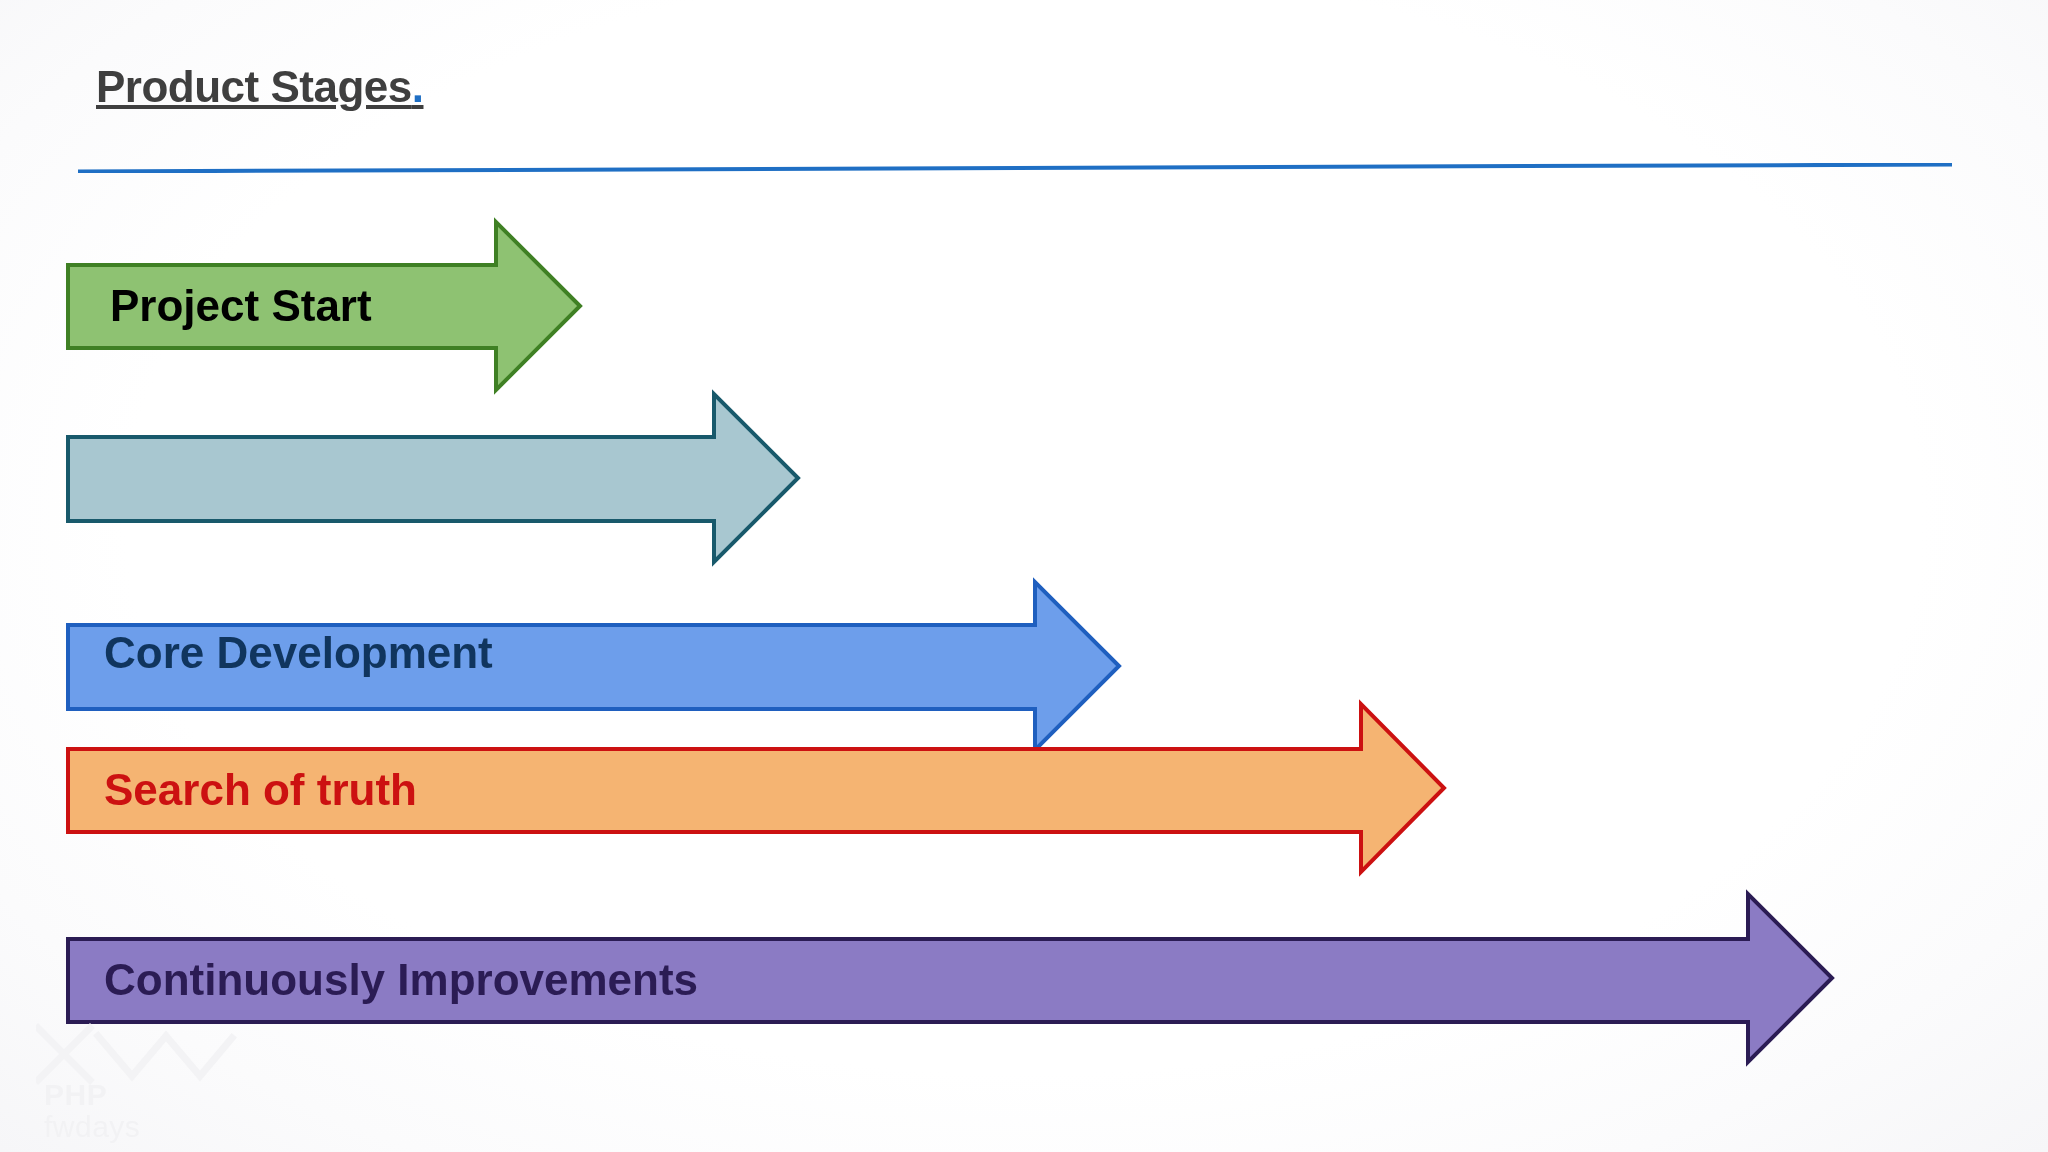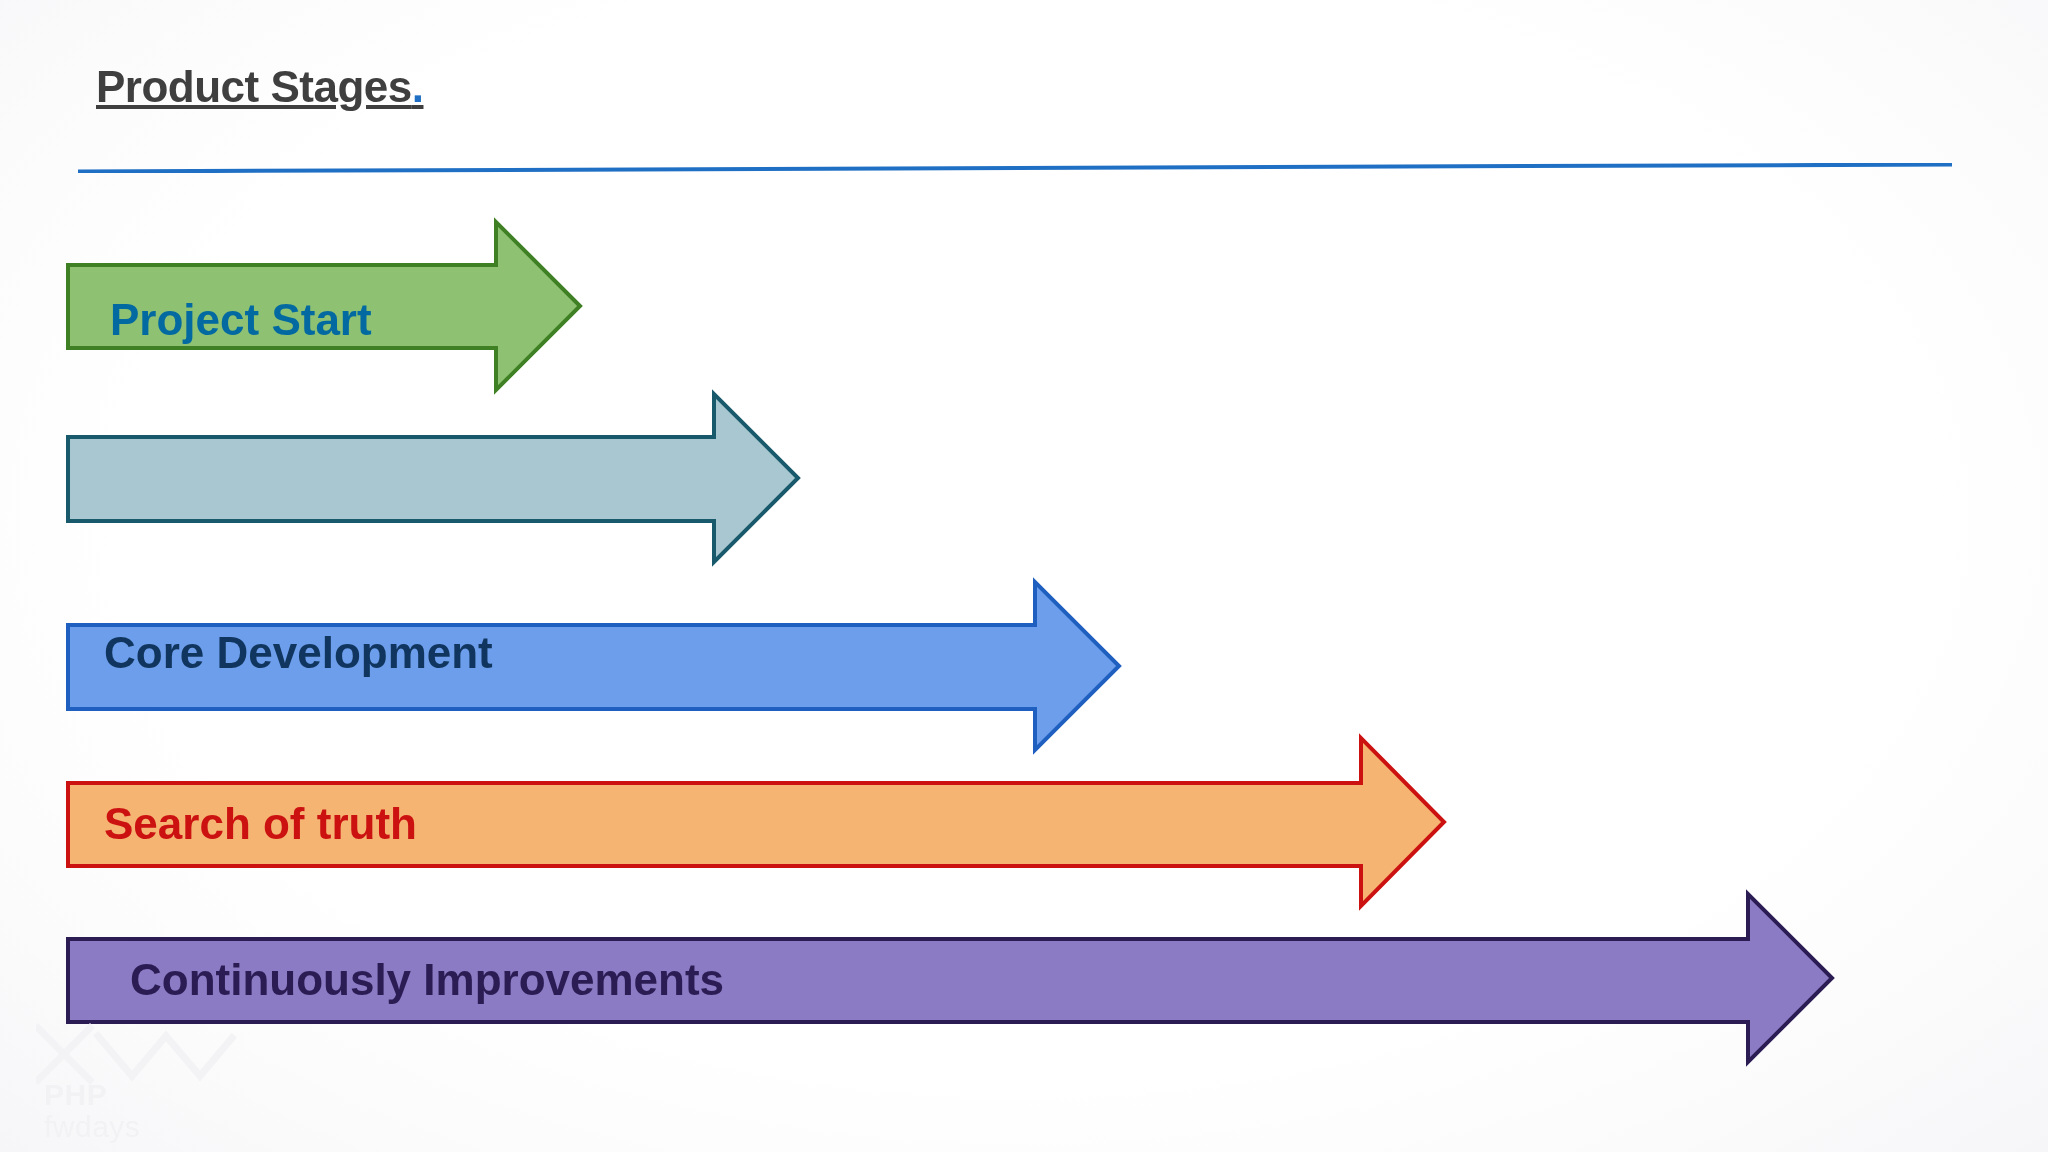--- a/index.html
+++ b/index.html
@@ -96,44 +96,44 @@
   <svg width="1874" height="10" viewBox="0 0 1874 10" xmlns="http://www.w3.org/2000/svg">
     <line x1="0" y1="8.5" x2="1874" y2="1.5" stroke="#1f6fc4" stroke-width="4"></line>
   </svg>
 </div>
 
 <div id="arrow-list">
     <div class="arrow-row" style="left: 68px; top: 222px; width: 512px; height: 168px;">
       <svg width="512" height="168" viewBox="0 0 512 168">
         <polygon points="0.0,43.0 428.0,43.0 428.0,0.0 512.0,84.0 428.0,168.0 428.0,126.0 0.0,126.0" fill="#8ec272" stroke="#3f8024" stroke-width="4" stroke-linejoin="miter"></polygon>
       </svg>
-      <div class="arrow-label" style="left: 42px; top: 73px; font-size: 44px; color: #0369a1;">Project Start</div>
+      <div class="arrow-label" style="left: 42px; top: 59px; font-size: 44px; color: #000000;">Project Start</div>
     </div>
     <div class="arrow-row" style="left: 68px; top: 394px; width: 730px; height: 168px;">
       <svg width="730" height="168" viewBox="0 0 730 168">
         <polygon points="0.0,43.0 646.0,43.0 646.0,0.0 730.0,84.0 646.0,168.0 646.0,127.0 0.0,127.0" fill="#a8c7d0" stroke="#18596b" stroke-width="4" stroke-linejoin="miter"></polygon>
       </svg>
     </div>
     <div class="arrow-row" style="left: 68px; top: 582px; width: 1051px; height: 168px;">
       <svg width="1051" height="168" viewBox="0 0 1051 168">
         <polygon points="0.0,43.0 967.0,43.0 967.0,0.0 1051.0,84.0 967.0,168.0 967.0,127.0 0.0,127.0" fill="#6d9eeb" stroke="#1f5fbf" stroke-width="4" stroke-linejoin="miter"></polygon>
       </svg>
       <div class="arrow-label" style="left: 36px; top: 46px; font-size: 44px; color: rgb(16, 53, 94);">Core Development</div>
     </div>
-    <div class="arrow-row" style="left: 68px; top: 738px; width: 1376px; height: 168px;">
+    <div class="arrow-row" style="left: 68px; top: 704px; width: 1376px; height: 168px;">
       <svg width="1376" height="168" viewBox="0 0 1376 168">
         <polygon points="0.0,45.0 1293.0,45.0 1293.0,0.0 1376.0,84.0 1293.0,168.0 1293.0,128.0 0.0,128.0" fill="#f5b472" stroke="#cc1111" stroke-width="4" stroke-linejoin="miter"></polygon>
       </svg>
       <div class="arrow-label" style="left: 36px; top: 61px; font-size: 44px; color: rgb(204, 17, 17);">Search of truth</div>
     </div>
     <div class="arrow-row" style="left: 68px; top: 894px; width: 1764px; height: 168px;">
       <svg width="1764" height="168" viewBox="0 0 1764 168">
         <polygon points="0.0,45.0 1680.0,45.0 1680.0,0.0 1764.0,84.0 1680.0,168.0 1680.0,128.0 0.0,128.0" fill="#8b7bc4" stroke="#2b1c54" stroke-width="4" stroke-linejoin="miter"></polygon>
       </svg>
-      <div class="arrow-label" style="left: 36px; top: 61px; font-size: 44px; color: rgb(43, 28, 84); margin-left: 26px;">Continuously Improvements</div>
+      <div class="arrow-label" style="left: 36px; top: 61px; font-size: 44px; color: rgb(43, 28, 84);">Continuously Improvements</div>
     </div>
   </div>
 
 <div id="watermark">
   <svg width="230" height="70" viewBox="0 0 230 70" xmlns="http://www.w3.org/2000/svg">
     <g stroke="#f3f3f5" stroke-width="7" fill="none" stroke-linecap="square">
       <path d="M2 6 L54 58"></path>
       <path d="M54 6 L2 58"></path>
       <path d="M62 14 L96 54 L130 14 L164 54 L196 16"></path>
     </g>

